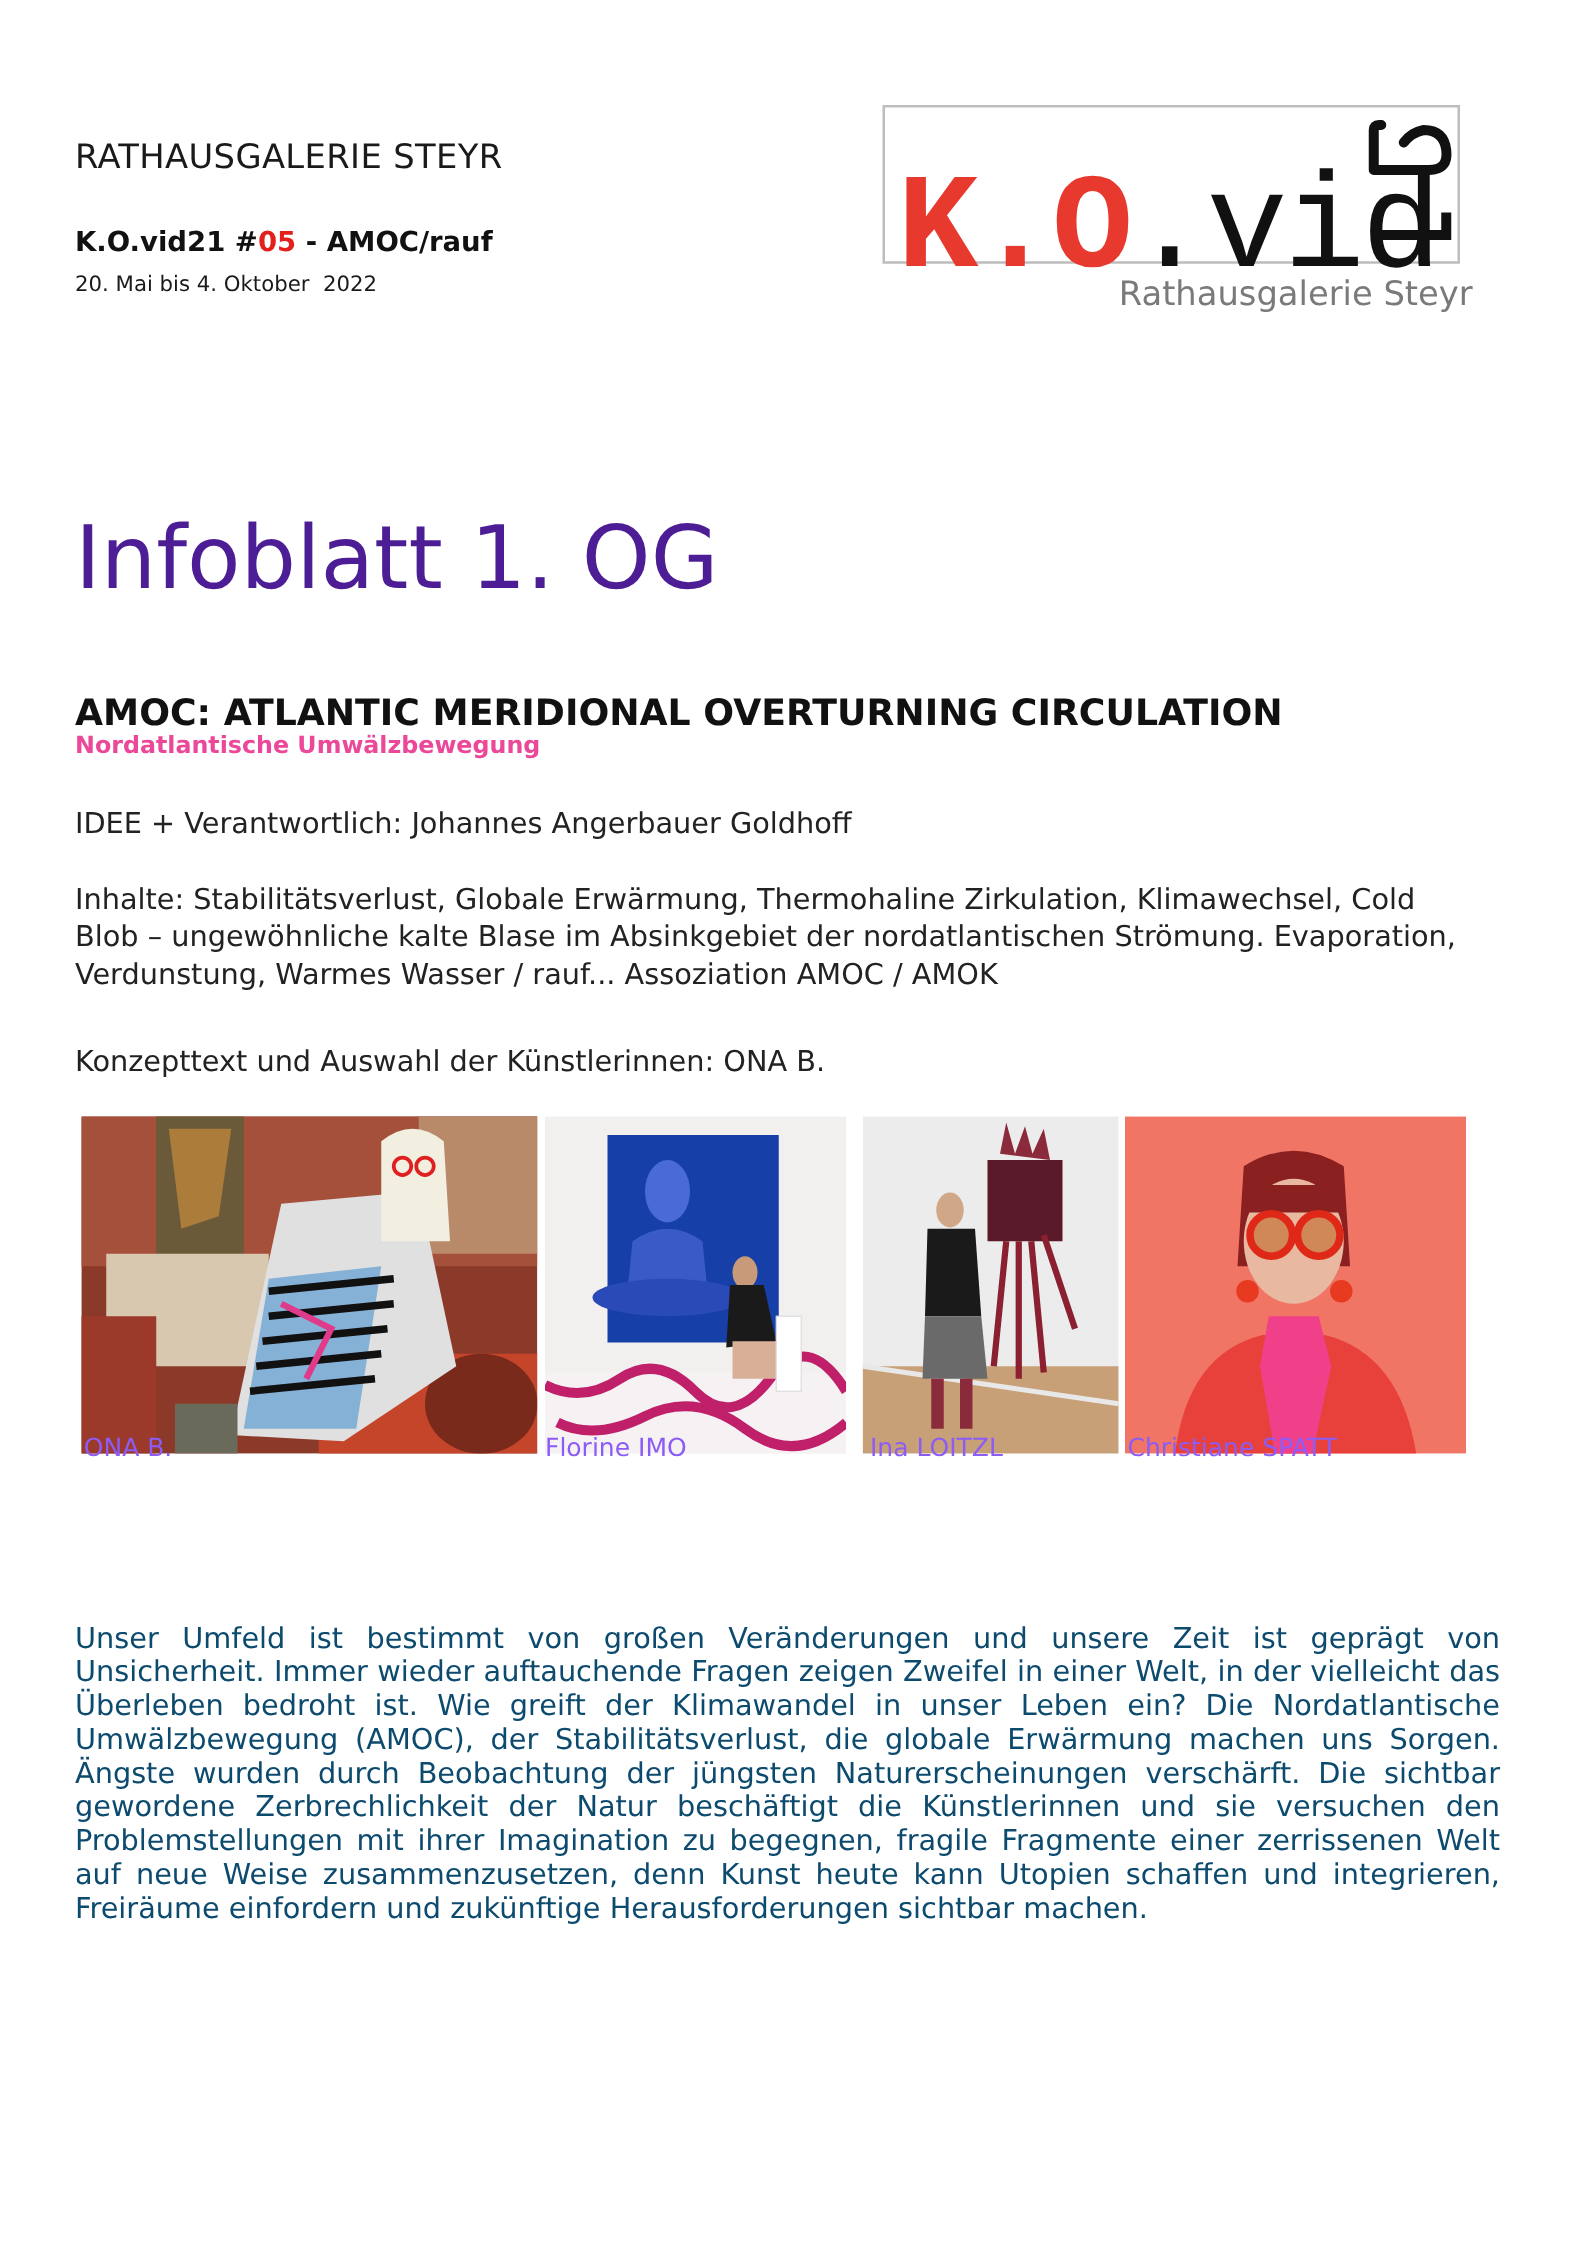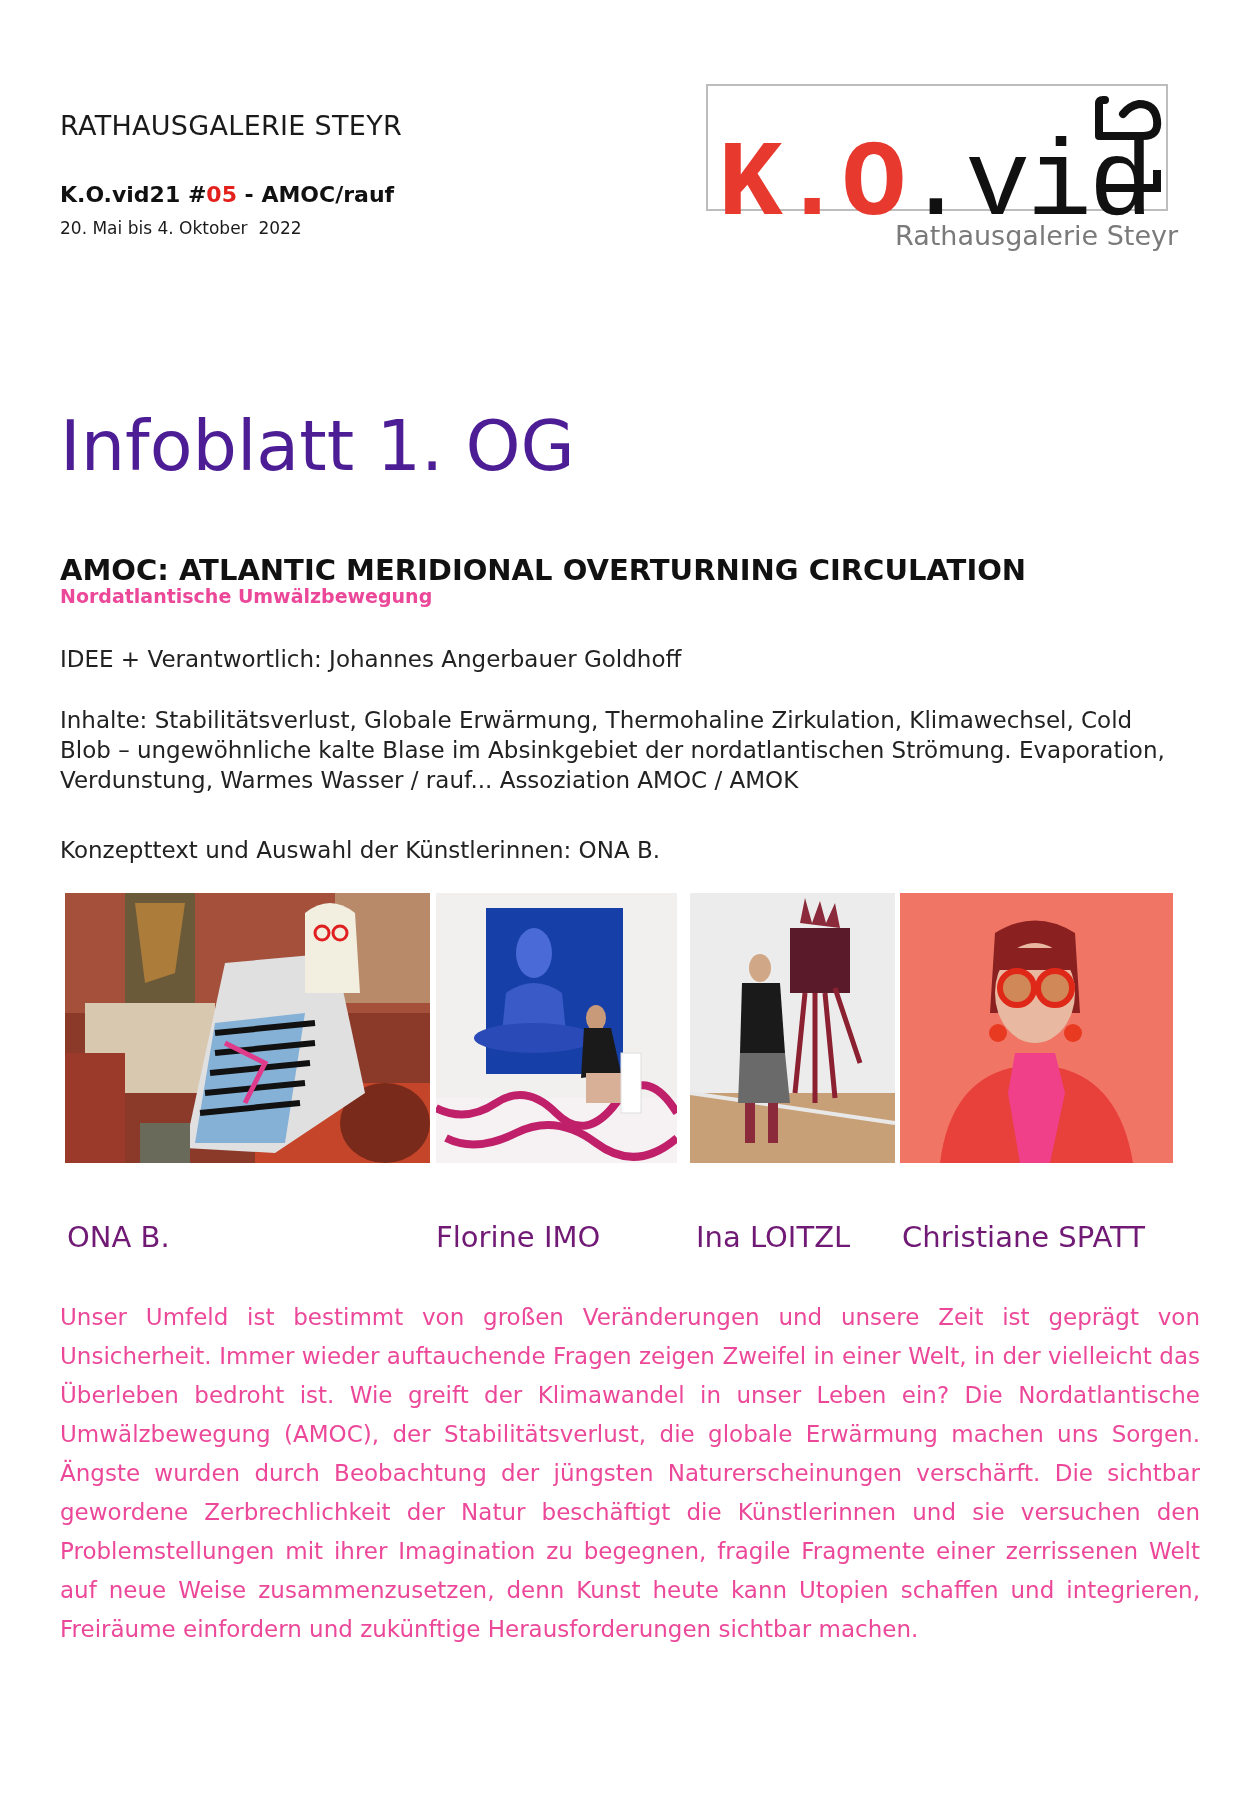--- a/index.html
+++ b/index.html
@@ -26,24 +26,24 @@
   .contents { left:60px; top:705px; width:1130px; font-size:23px; line-height:30px; color:#222; }
   .concept { left:60px; top:837px; font-size:23px; color:#222; }
 
   .photo { top:893px; height:270px; overflow:hidden; }
   .photo svg { width:100%; height:100%; display:block; }
   .p1 { left:65px; width:365px; }
   .p2 { left:436px; width:241px; }
   .p3 { left:690px; width:205px; }
   .p4 { left:900px; width:273px; }
 
-  .caption { top:1220px; font-size:29px; color:#701a75; }
+  .caption { top:1146px; font-size:20px; color:#8b5cf6; }
   .c1 { left:67px; } .c2 { left:436px;text-align:center; } .c3 { left:696px; } .c4 { left:902px; }
 
-  .body-text { left:60px; top:1298px; width:1140px; font-size:23px; line-height:39px; color:#ec4899; text-align:justify; }
+  .body-text { left:60px; top:1298px; width:1140px; font-size:23px; line-height:27px; color:#0c4a6e; text-align:justify; }
 </style>
 </head>
 <body>
 
 <div class="abs gallery-name">RATHAUSGALERIE STEYR</div>
 <div class="abs headline"><span>K.O.vid21 #</span><span class="red">05</span><span> - AMOC/rauf</span></div>
 <div class="abs dates">20. Mai bis 4. Oktober  2022</div>
 
 <div class="abs logo-box">
   <div class="logo-text"><span class="ko">K.O</span><span class="vid">.vid</span></div>

